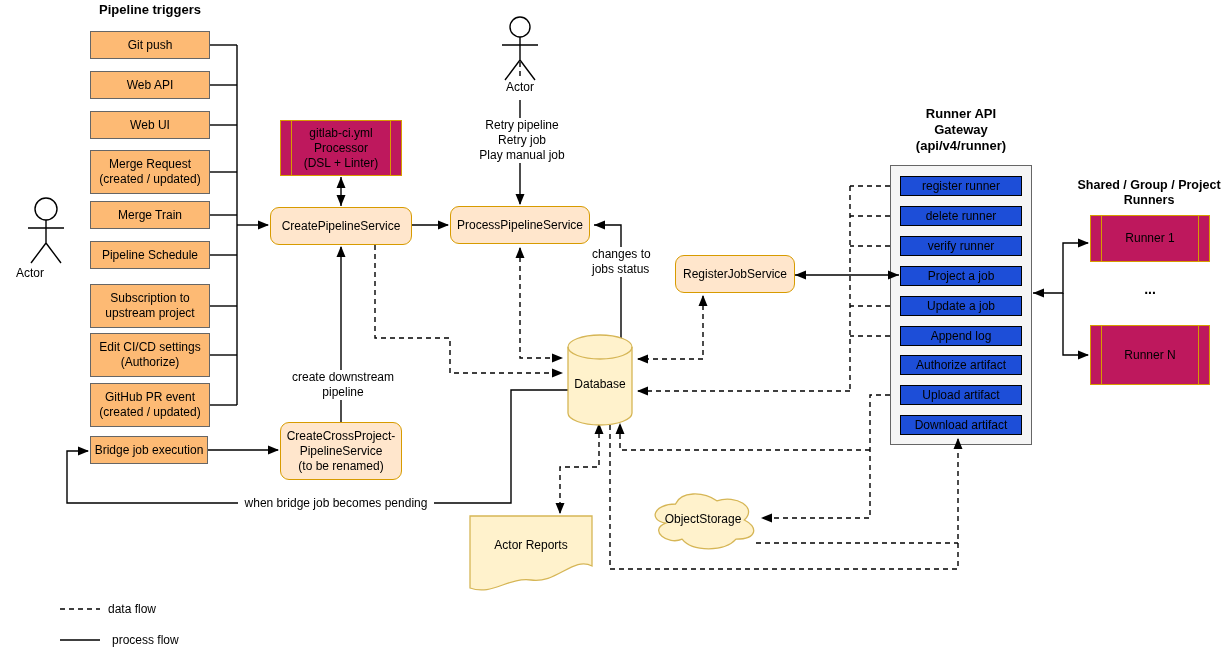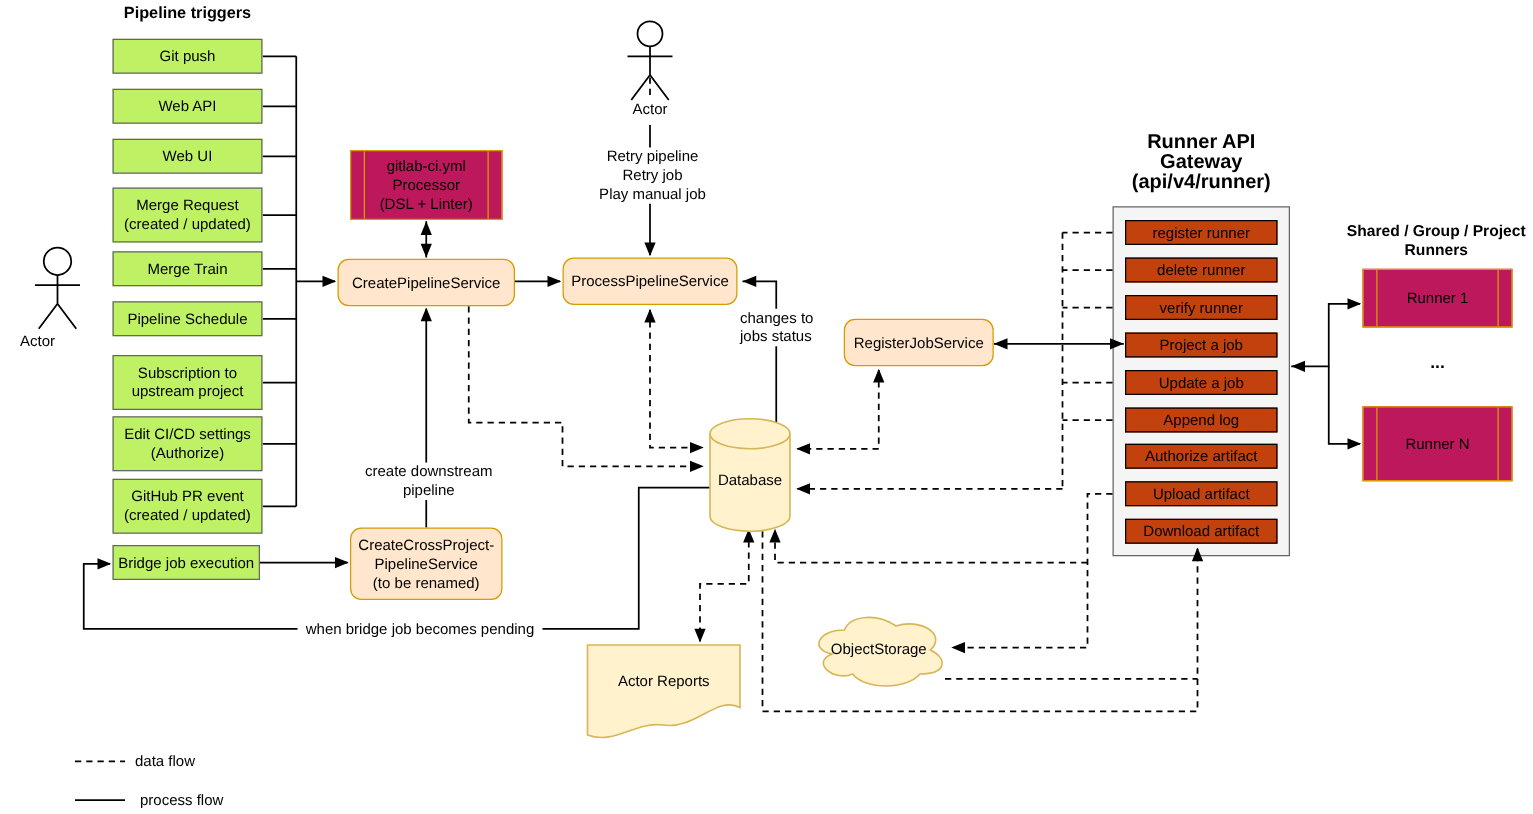--- a/index.html
+++ b/index.html
@@ -2,27 +2,27 @@
 <html><head>
 <meta charset="utf-8">
 <style>
   html,body{margin:0;padding:0;background:#ffffff;}
   body{font-family:"Liberation Sans",sans-serif;font-size:12px;color:#000;}
   .stage{position:relative;width:1226px;height:651px;background:#fff;overflow:hidden;}
   svg.layer{position:absolute;left:0;top:0;z-index:1;}
   .znode{z-index:2;}
   .node{position:absolute;display:flex;align-items:center;justify-content:center;
         text-align:center;box-sizing:border-box;line-height:15px;white-space:pre-line;}
-  .gray{background:#bef264;border:1px solid #666;}
+  .gray{background:#fdba74;border:1px solid #666;}
   .svc{background:#ffe6cc;border:1px solid #d79b00;border-radius:9px;}
   .proc{background:#be185d;border:1px solid #d79b00;}
   .proc::before,.proc::after{content:"";position:absolute;top:0;bottom:0;width:0;border-left:1px solid #d79b00;}
   .proc::before{left:10px;}
   .proc::after{right:10px;}
-  .ep{background:#c2410c;border:1px solid #000;}
+  .ep{background:#1d4ed8;border:1px solid #000;}
   .container{position:absolute;background:#f5f5f5;border:1px solid #666;box-sizing:border-box;z-index:0;}
   .lbl{position:absolute;white-space:pre-line;line-height:15px;}
   .bold{font-weight:bold;}
   .center{text-align:center;}
   .whitebg{background:#fff;padding:0 2px;}
 </style>
 </head>
 <body>
 
 <div class="stage">
@@ -132,21 +132,21 @@
   <div class="node svc znode" style="left:450px;top:206px;width:140px;height:38px;">ProcessPipelineService</div>
   <div class="node svc znode" style="left:675px;top:255px;width:120px;height:38px;">RegisterJobService</div>
   <div class="node svc znode" style="left:280px;top:422px;width:122px;height:58px;">CreateCrossProject-
 PipelineService
 (to be renamed)</div>
 
   <div class="lbl center znode" style="left:568px;top:377px;width:64px;">Database</div>
   <div class="lbl center znode" style="left:470px;top:538px;width:122px;">Actor Reports</div>
   <div class="lbl center znode" style="left:648px;top:512px;width:110px;">ObjectStorage</div>
 
-  <div class="lbl bold center znode" style="left:880px;top:106px;width:162px;font-size:16px;line-height:16px;">Runner API
+  <div class="lbl bold center znode" style="left:880px;top:106px;width:162px;font-size:13px;line-height:16px;">Runner API
 Gateway
 (api/v4/runner)</div>
   <div class="node ep znode" style="left:900px;top:176px;width:122px;height:20px;">register runner</div>
   <div class="node ep znode" style="left:900px;top:206px;width:122px;height:20px;">delete runner</div>
   <div class="node ep znode" style="left:900px;top:236px;width:122px;height:20px;">verify runner</div>
   <div class="node ep znode" style="left:900px;top:266px;width:122px;height:20px;">Project a job</div>
   <div class="node ep znode" style="left:900px;top:296px;width:122px;height:20px;">Update a job</div>
   <div class="node ep znode" style="left:900px;top:326px;width:122px;height:20px;">Append log</div>
   <div class="node ep znode" style="left:900px;top:355px;width:122px;height:20px;">Authorize artifact</div>
   <div class="node ep znode" style="left:900px;top:385px;width:122px;height:20px;">Upload artifact</div>

